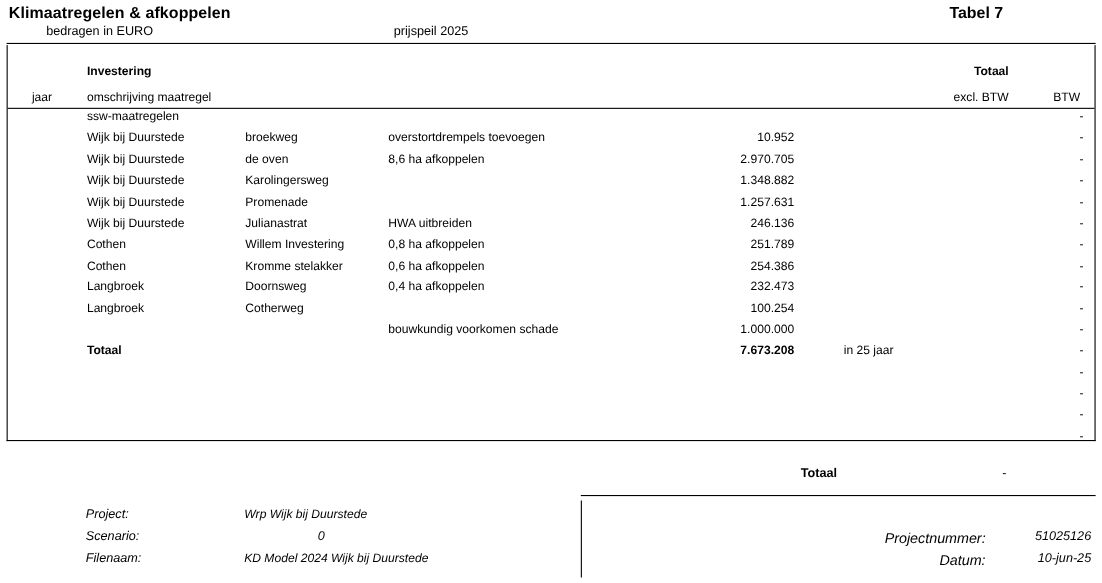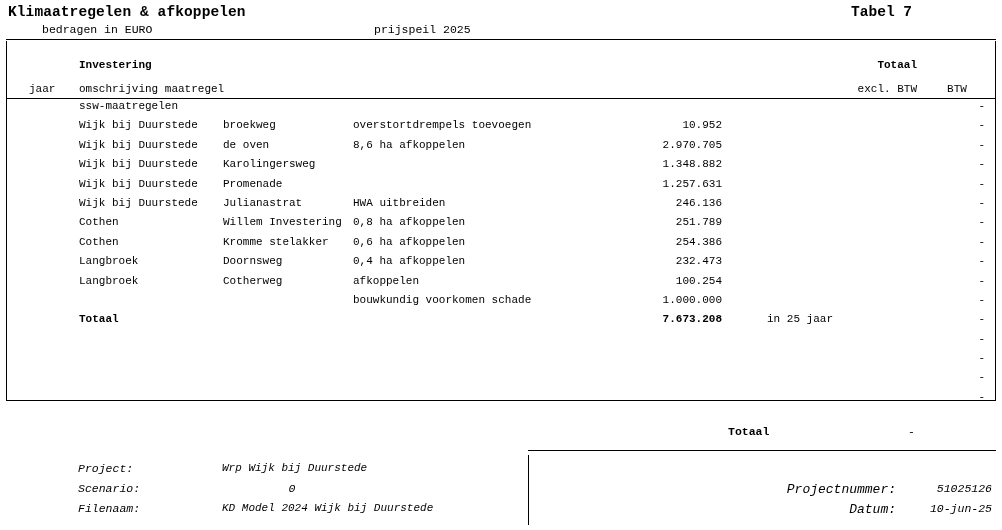--- a/index.html
+++ b/index.html
@@ -13,21 +13,20 @@
     font-family: "Liberation Sans", sans-serif;
     font-size: 11px;
     color: #000000;
     overflow: hidden;
   }
   .sheet {
     position: relative;
     width: 918px;
     height: 530px;
     box-sizing: border-box;
-    font-family: Liberation Mono, monospace;
   }
 
   
   .top-band {
     position: absolute;
     left: 6px;
     top: 4px;
     right: 6px;
     height: 33px;
   }
@@ -49,21 +48,21 @@
   }
   .subtitle-left {
     position: absolute;
     left: 2px;
     top: 19px;
     font-size: 11.5px;
     padding-left: 34px;
   }
   .subtitle-mid {
     position: absolute;
-    left: 368px;
+    left: 352px;
     top: 19px;
     font-size: 11.5px;
   }
   .hdr-rule {
     position: absolute;
     left: 0px;
     top: 35px;
     width: 990px;
     border-top: 1.6px solid #000;
   }
@@ -107,21 +106,21 @@
   .ch-excl {
     left: 820px;
     top: 42px;
     width: 90px;
     text-align: right;
   }
   .ch-btw {
     left: 925px;
     top: 42px;
     width: 50px;
-    text-align: center;
+    text-align: right;
   }
   .head-rule {
     position: absolute;
     left: 0px;
     top: 57px;
     width: 988px;
     border-top: 1.2px solid #000;
   }
 
   
@@ -375,21 +374,20 @@
         <span class="c-maatregel">0,4 ha afkoppelen</span>
         <span class="c-bedrag">232.473</span>
         <span class="c-note"></span>
         <span class="c-btw">-</span>
       </div>
 
       <div class="row">
         <span class="c-jaar"></span>
         <span class="c-plaats">Langbroek</span>
         <span class="c-straat">Cotherweg</span>
-        <span class="c-maatregel">afkoppelen</span>
         <span class="c-bedrag">100.254</span>
         <span class="c-note"></span>
         <span class="c-btw">-</span>
       </div>
 
       <div class="row">
         <span class="c-jaar"></span>
         <span class="c-plaats"></span>
         <span class="c-straat"></span>
         <span class="c-maatregel">bouwkundig voorkomen schade</span>

